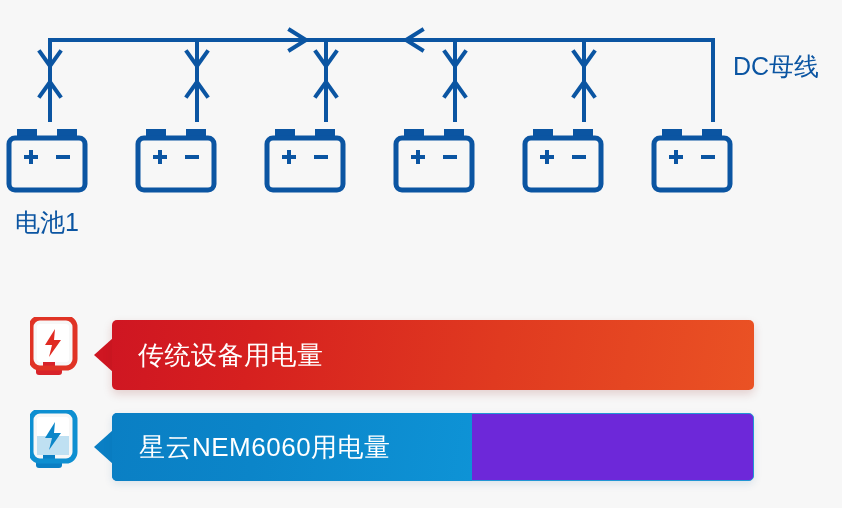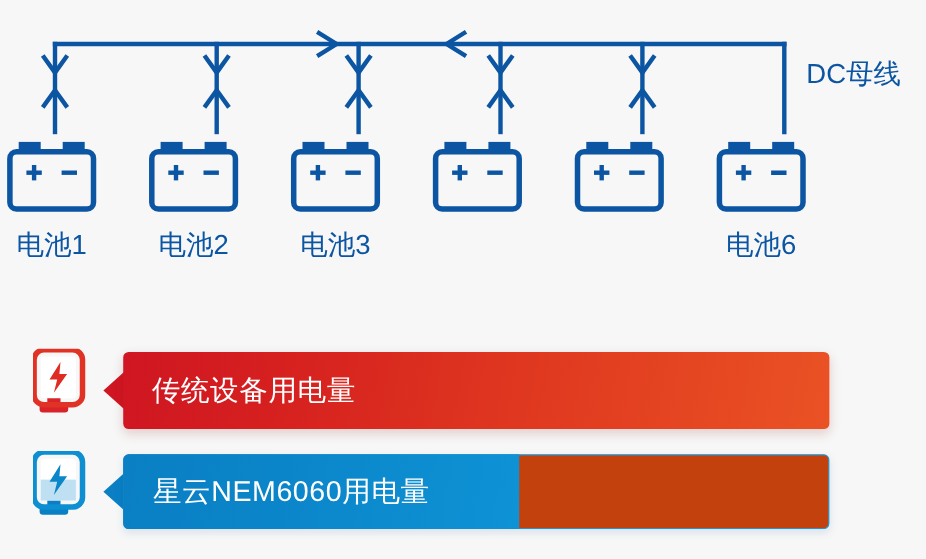--- a/index.html
+++ b/index.html
@@ -98,21 +98,21 @@
     top: 0;
     right: 0;
     bottom: 0;
     border-radius: 5px;
   }
   .bar-red {
     background: linear-gradient(100deg, #cf1622 0%, #d6201f 22%, #e03a20 60%, #ea5224 100%);
     box-shadow: 0 4px 10px rgba(140,30,20,0.18);
   }
   .bar-track {
-    background: #c2410c;
+    background: #6d28d9;
     border: 1px solid #2196d4;
     box-sizing: border-box;
     box-shadow: 0 3px 8px rgba(20,80,140,0.12);
   }
   .bar-fill {
     position: absolute;
     left: -1px;
     top: -1px;
     bottom: -1px;
     border-radius: 5px 0 0 5px;
@@ -237,23 +237,20 @@
             <line x1="676" y1="150" x2="676" y2="164"></line>
             <line x1="701" y1="157" x2="715" y2="157"></line>
           </g>
         </g>
       </g>
     </svg>
 
     <div class="bus-label">DC母线</div>
 
     <div class="bat-label" style="left:-13px">电池1</div>
-    <div class="bat-label" style="left:116px">电池2</div>
-    <div class="bat-label" style="left:245px">电池3</div>
-    <div class="bat-label" style="left:632px">电池6</div>
   </div>
 
   <div class="bars">
 
     <div class="bar-row row-red">
       <svg class="dev-icon" viewBox="0 0 50 62">
         <rect x="6" y="50" width="26" height="8" rx="3" fill="#d8232a"></rect>
         <rect x="13" y="44" width="12" height="8" fill="#d8232a"></rect>
         <rect x="1" y="1" width="44" height="50" rx="9" fill="none" stroke="#e03325" stroke-width="5"></rect>
         <rect x="7" y="7" width="32" height="38" rx="3" fill="#ffffff"></rect>

